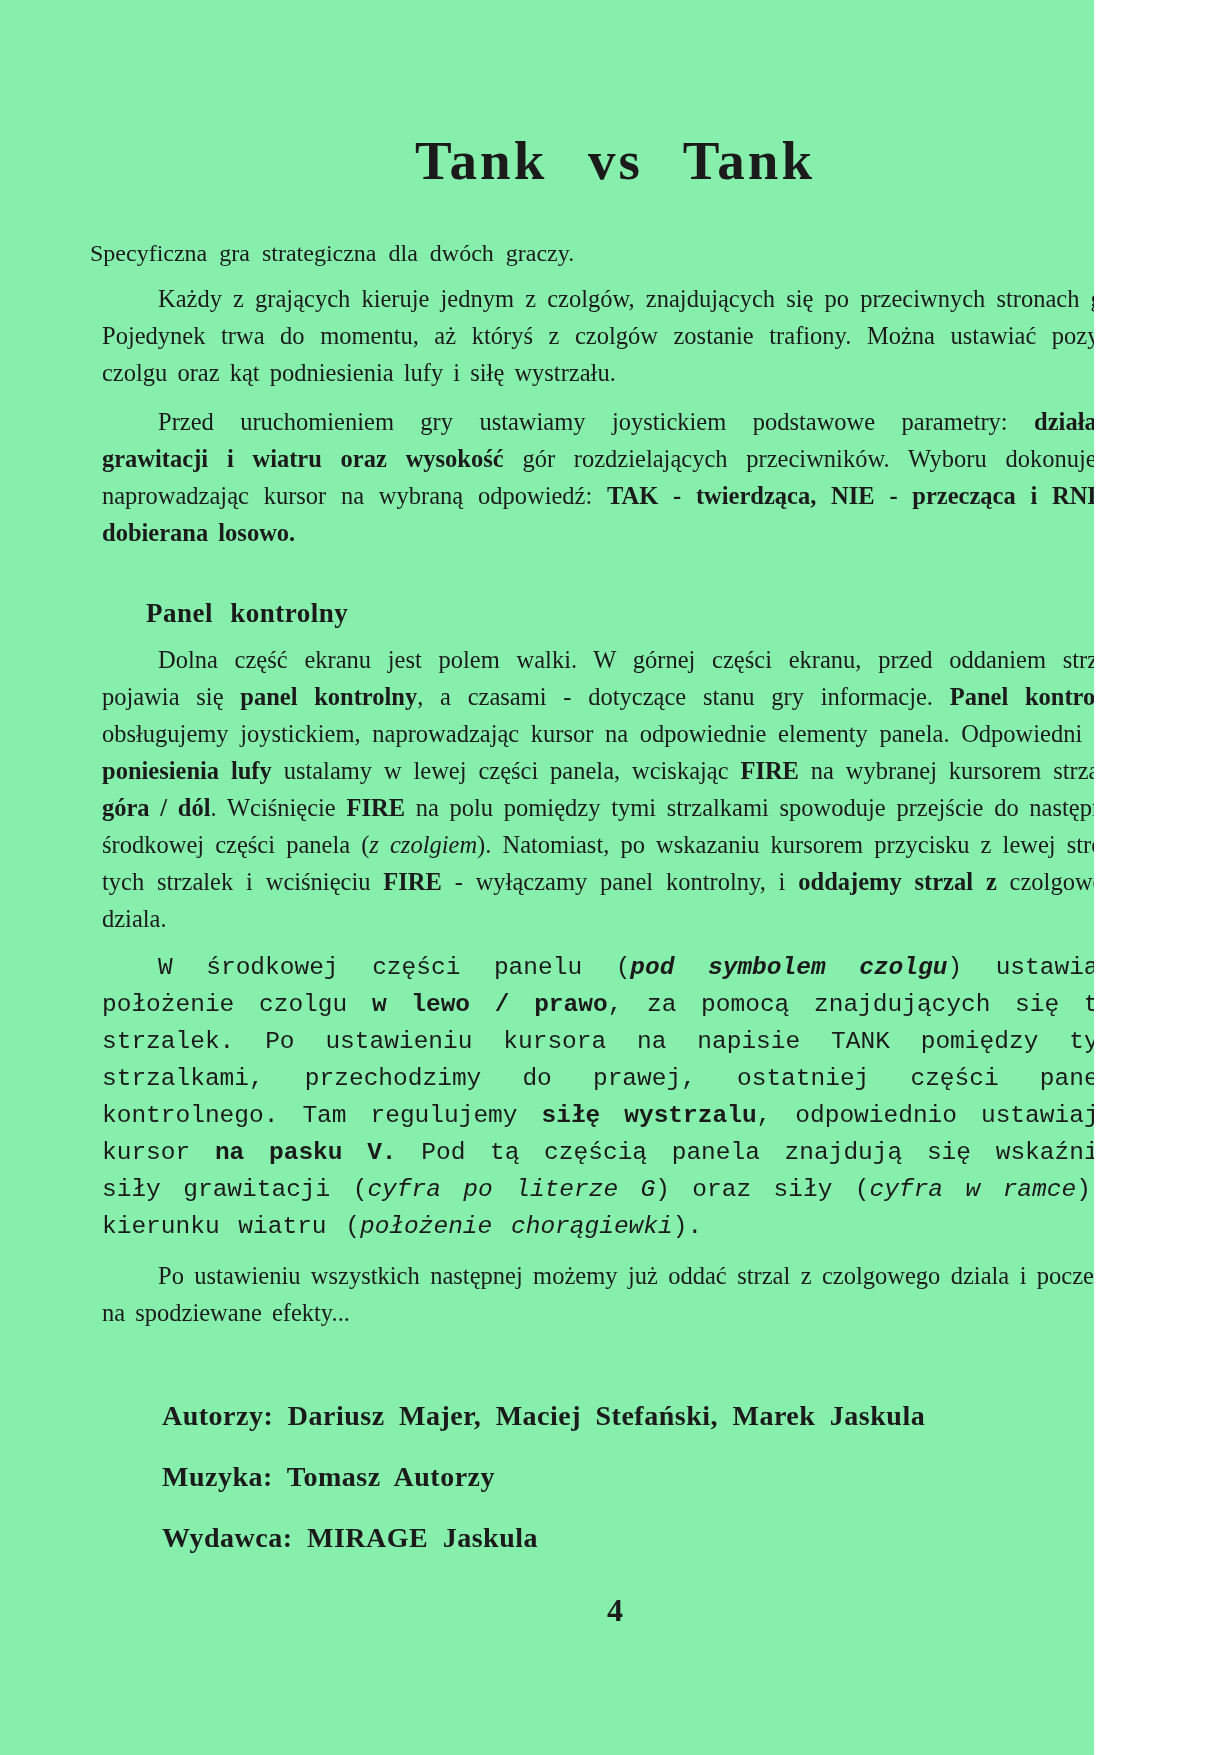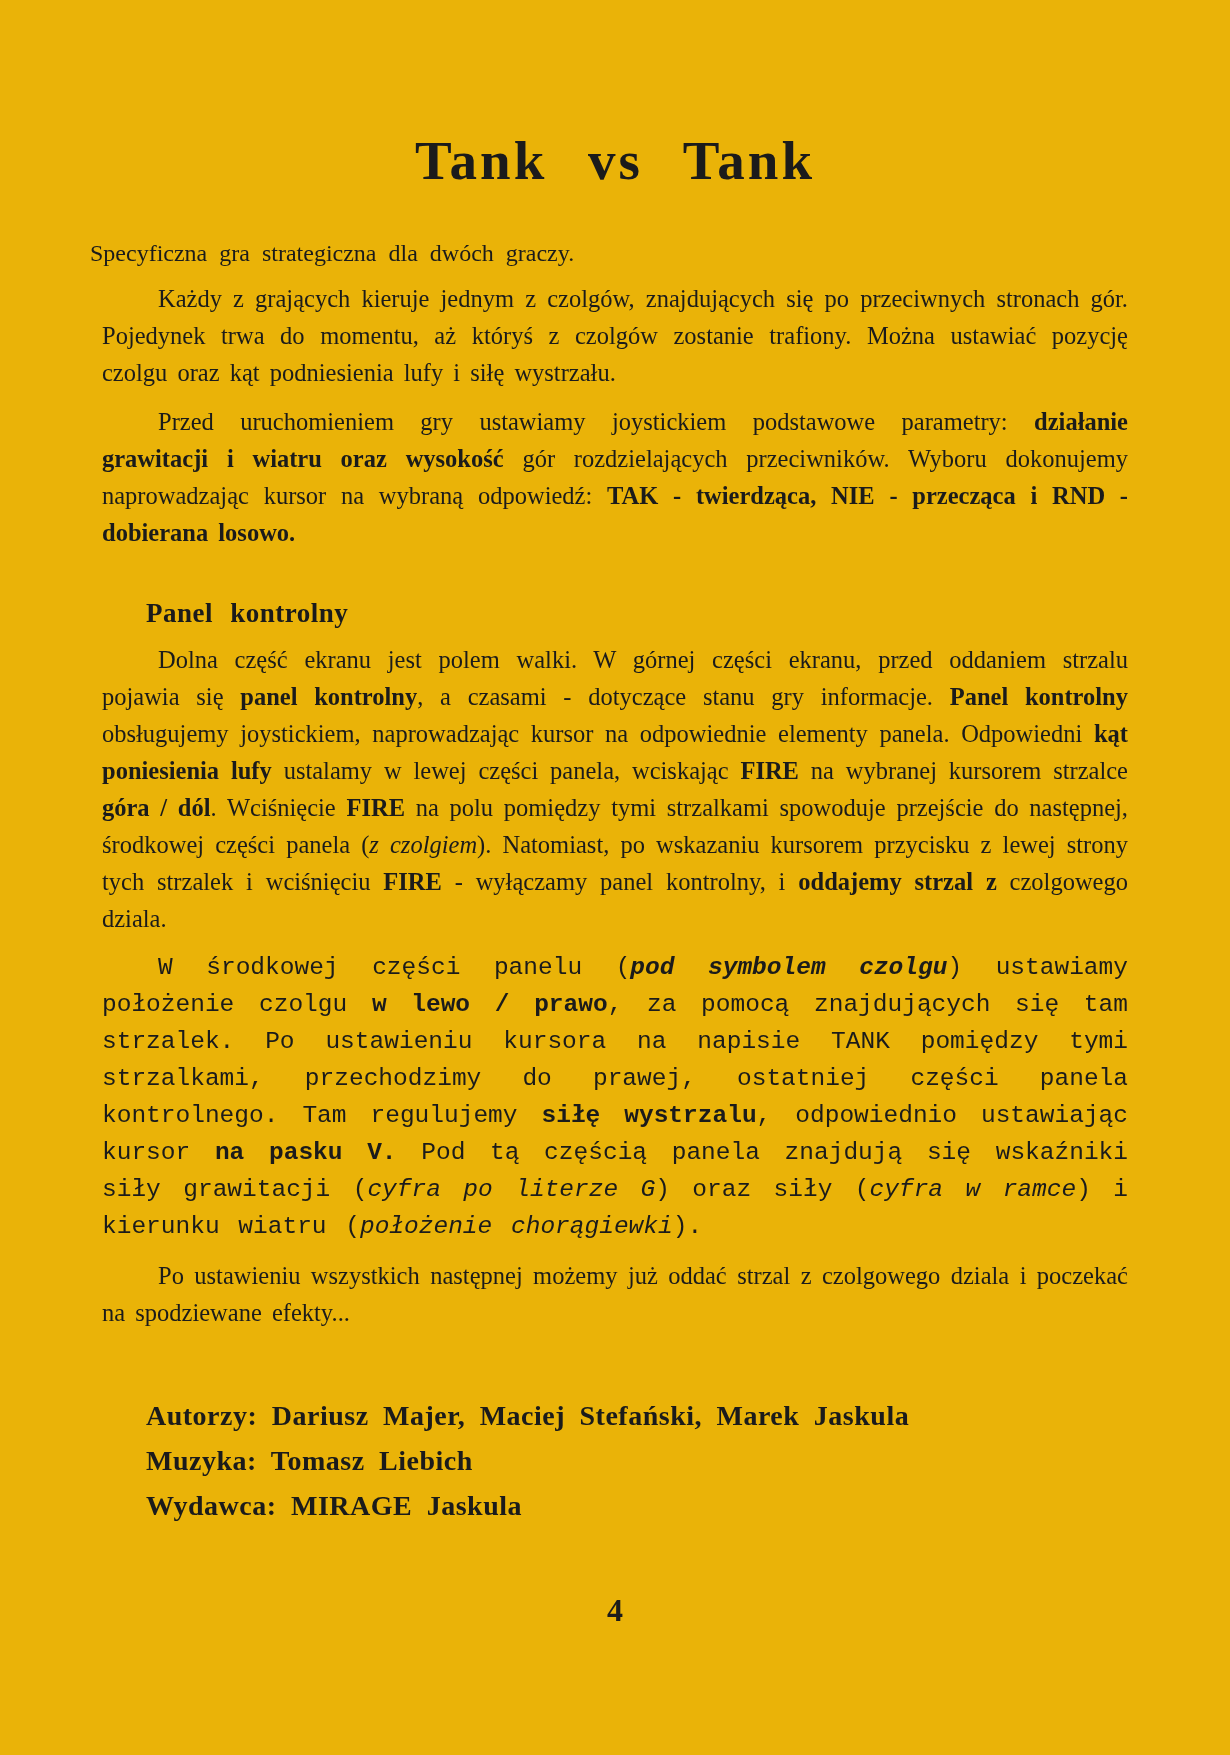--- a/index.html
+++ b/index.html
@@ -8,23 +8,23 @@
     background: #ffffff;
   }
   body {
     width: 1230px;
     height: 1755px;
     font-family: "Liberation Serif", "DejaVu Serif", serif;
     color: #1b1b1b;
   }
   .sheet {
     position: relative;
-    width: 1230px;
+    width: 1094px;
     height: 1755px;
-    background: #eab308;
+    background: #86efac;
     overflow: hidden;
   }
   .content {
     position: absolute;
     left: 90px;
     width: 1050px;
     top: 0;
   }
   .doc-title {
     margin: 130px 0 0 0;
@@ -60,21 +60,21 @@
     font-size: 27px;
     line-height: 32px;
     font-weight: bold;
     word-spacing: 10px;
     letter-spacing: 0.5px;
   }
   .credits {
     margin: 62px 0 0 56px;
   }
   .credits p {
-    margin: 0;
+    margin: 16px;
     font-size: 28px;
     line-height: 45px;
     font-weight: bold;
     word-spacing: 7px;
     letter-spacing: 0.5px;
   }
   .page-number {
     position: absolute;
     top: 1592px;
     left: 0;
@@ -105,20 +105,20 @@
     <h2 class="section-heading">Panel kontrolny</h2>
 
     <p class="body-par par-3"><span class="run-r">Dolna część ekranu jest polem walki. W górnej części ekranu, przed oddaniem strzalu pojawia się </span><span class="run-b">panel kontrolny</span><span class="run-r">, a czasami - dotyczące stanu gry informacje. </span><span class="run-b">Panel kontrolny</span><span class="run-r"> obsługujemy joystickiem, naprowadzając kursor na odpowiednie elementy panela. Odpowiedni </span><span class="run-b">kąt poniesienia lufy</span><span class="run-r"> ustalamy w lewej części panela, wciskając </span><span class="run-b">FIRE</span><span class="run-r"> na wybranej kursorem strzalce </span><span class="run-b">góra / dól</span><span class="run-r">. Wciśnięcie </span><span class="run-b">FIRE</span><span class="run-r"> na polu pomiędzy tymi strzalkami spowoduje przejście do następnej, środkowej części panela (</span><span class="run-i">z czolgiem</span><span class="run-r">). Natomiast, po wskazaniu kursorem przycisku z lewej strony tych strzalek i wciśnięciu </span><span class="run-b">FIRE</span><span class="run-r"> - wyłączamy panel kontrolny, i </span><span class="run-b">oddajemy strzal z</span><span class="run-r"> czolgowego dziala.</span></p>
 
     <p class="body-par par-4"><span class="run-r">W środkowej części panelu (</span><span class="run-bi">pod symbolem czolgu</span><span class="run-r">) ustawiamy położenie czolgu </span><span class="run-b">w lewo / prawo</span><span class="run-r">, za pomocą znajdujących się tam strzalek. Po ustawieniu kursora na napisie TANK pomiędzy tymi strzalkami, przechodzimy do prawej, ostatniej części panela kontrolnego. Tam regulujemy </span><span class="run-b">siłę wystrzalu</span><span class="run-r">, odpowiednio ustawiając kursor </span><span class="run-b">na pasku V.</span><span class="run-r"> Pod tą częścią panela znajdują się wskaźniki siły grawitacji (</span><span class="run-i">cyfra po literze G</span><span class="run-r">) oraz siły (</span><span class="run-i">cyfra w ramce</span><span class="run-r">) i kierunku wiatru (</span><span class="run-i">położenie chorągiewki</span><span class="run-r">).</span></p>
 
     <p class="body-par par-5"><span class="run-r">Po ustawieniu wszystkich następnej możemy już oddać  strzal z czolgowego dziala i poczekać na spodziewane efekty...</span></p>
 
     <div class="credits">
       <p>Autorzy: Dariusz Majer, Maciej Stefański, Marek Jaskula</p>
-      <p>Muzyka: Tomasz Liebich</p>
+      <p>Muzyka: Tomasz Autorzy</p>
       <p>Wydawca: MIRAGE Jaskula</p>
     </div>
 
   </div>
 
   <div class="page-number">4</div>
 </div>
 
 </body></html>

